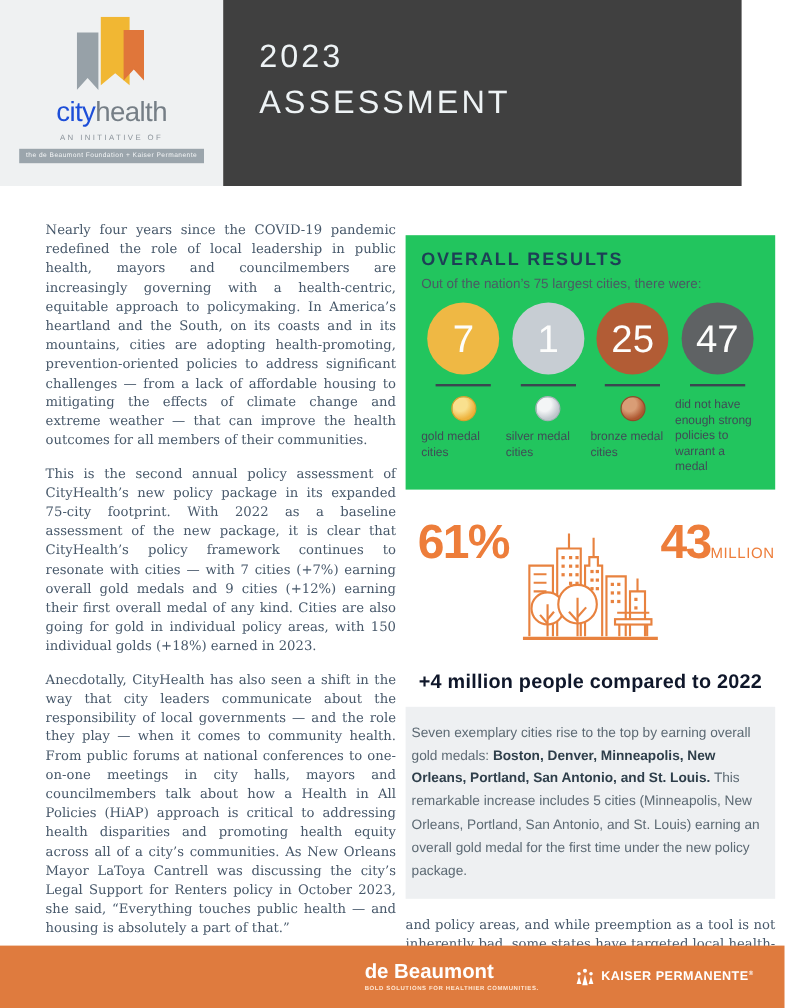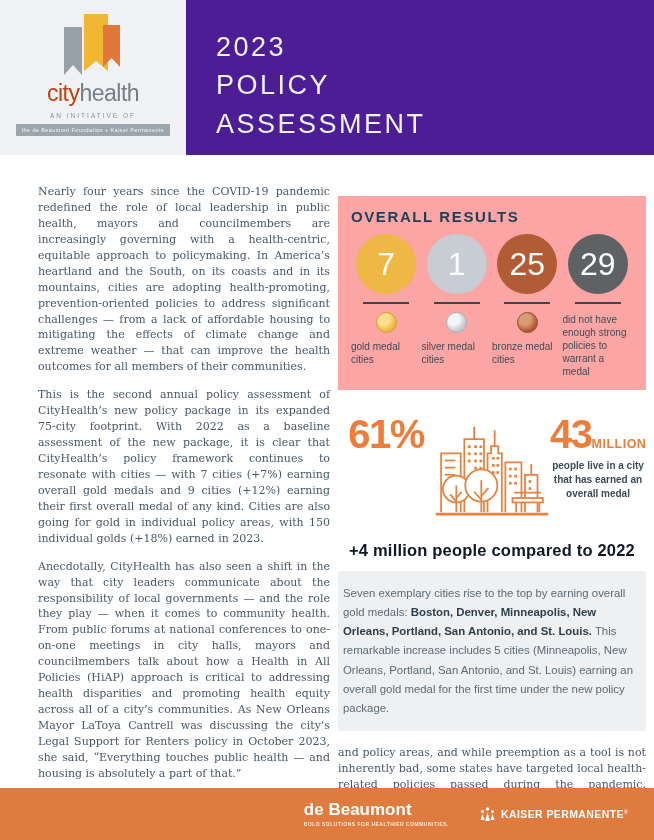--- a/index.html
+++ b/index.html
@@ -4,36 +4,36 @@
 <style>
   html,body{margin:0;padding:0;background:#fff;}
   .page{position:relative;width:654px;height:840px;background:#fff;overflow:hidden;
         font-family:"Liberation Sans",sans-serif;}
 
   
   .hdr-left{position:absolute;left:0;top:0;width:186px;height:155px;background:#eff1f2;
             display:flex;flex-direction:column;align-items:center;}
   .ribbons{margin-top:14px;}
   .logo-word{font-size:23px;letter-spacing:-0.5px;line-height:1;margin-top:4px;}
-  .logo-word .lt{color:#c2410c;} .logo-word .dk{color:#757e86;}
+  .logo-word .lt{color:#1d4ed8;} .logo-word .dk{color:#757e86;}
   .initiative{font-size:6.5px;letter-spacing:2px;color:#8b939a;margin-top:7px;}
   .badge{margin-top:5px;background:#9ba5ac;color:#f4f6f7;font-size:5.5px;letter-spacing:.4px;
          padding:3px 6px;white-space:nowrap;}
-  .hdr-right{position:absolute;left:186px;top:0;width:468px;height:155px;background:#4c1d95;}
+  .hdr-right{position:absolute;left:186px;top:0;width:432px;height:155px;background:#404040;}
   .doc-title{padding:28px 0 0 30px;color:#eef3f5;font-size:27px;font-weight:300;
              letter-spacing:2.5px;line-height:1.42;font-family:"Liberation Sans",sans-serif;}
 
   
   .col-left{position:absolute;left:38px;top:184px;width:292px;}
   .body-p{font-family:"DejaVu Serif",serif;font-size:11px;line-height:1.45;color:#47586a;
           text-align:justify;margin:0 0 12px;}
 
   
   .col-right{position:absolute;left:338px;top:196px;width:308px;}
-  .panel{background:#fca5a5;padding:12px 13px 12px;box-sizing:border-box;}
+  .panel{background:#22c55e;padding:12px 13px 12px;box-sizing:border-box;}
   .or-heading{font-size:15px;font-weight:800;letter-spacing:1.6px;color:#1d3f56;}
   .or-sub{font-size:11.2px;color:#4b5a64;margin-top:6px;}
   .medals{display:flex;margin-top:9px;}
   .medal-col{width:70.5px;display:flex;flex-direction:column;align-items:center;}
   .big-circle{width:60px;height:60px;border-radius:50%;display:flex;align-items:center;
               justify-content:center;color:#fdfdfc;font-size:32px;font-weight:200;
               font-family:"Liberation Sans",sans-serif;}
   .gold  .big-circle{background:#efb844;}
   .silver .big-circle{background:#c7cdd3;}
   .bronze .big-circle{background:#b25c35;}
@@ -42,21 +42,21 @@
   .medal-dot{width:19px;height:19px;border-radius:50%;margin-top:8px;}
   .gold .medal-dot{background:radial-gradient(circle at 35% 32%,#f9e08e 0 32%,#eeb23c 70%);border:1px solid #d9a02f;}
   .silver .medal-dot{background:radial-gradient(circle at 35% 32%,#f3f5f6 0 32%,#bfc6cc 70%);border:1px solid #a9b2b9;}
   .bronze .medal-dot{background:radial-gradient(circle at 35% 32%,#d99d76 0 32%,#ad5730 70%);border:1px solid #94492a;}
   .medal-cap{font-size:10px;color:#3f4c56;text-align:left;margin-top:7px;line-height:1.3;}
   .gray .medal-cap{margin-top:9px;}
 
   .stats{display:flex;margin-top:24px;align-items:flex-start;}
   .stat-block{width:96px;text-align:center;}
   .stat-num{font-size:40px;font-weight:700;color:#ed7d3a;letter-spacing:-1.5px;line-height:1;}
-  .stat-unit{font-size:12.5px;font-weight:700;color:#ed7d3a;letter-spacing:.5px;}
+  .stat-unit{font-size:12.5px;font-weight:400;color:#ed7d3a;letter-spacing:.5px;}
   .stat-cap{font-size:10px;font-weight:700;color:#3b4b58;line-height:1.4;margin-top:5px;}
   .illo{width:116px;margin:0 0 0 0;flex:none;}
   .banner{text-align:center;color:#0f172a;font-weight:700;font-size:16.5px;margin-top:9px;letter-spacing:.2px;}
 
   .highlight{background:#eef0f2;margin-top:11px;padding:13px 5px;font-size:11.4px;
              line-height:1.68;color:#5d6a74;box-sizing:border-box;}
   .highlight .hb{font-weight:700;color:#2e3e4a;}
   .cont{margin-top:14px;}
 
   
@@ -84,36 +84,36 @@
     <div class="logo-word">
       <span class="lt">city</span><span class="dk">health</span>
     </div>
     <div class="initiative">AN INITIATIVE OF</div>
     <div class="badge">the de Beaumont Foundation + Kaiser Permanente</div>
   </div>
 
   <div class="hdr-right">
     <div class="doc-title">
       <div>2023</div>
-      <div>POLICY</div>
       <div>ASSESSMENT</div>
     </div>
   </div>
 
   <div class="col-left">
     <p class="body-p">Nearly four years since the COVID-19 pandemic redefined the role of local leadership in public health, mayors and councilmembers are increasingly governing with a health-centric, equitable approach to policymaking. In America’s heartland and the South, on its coasts and in its mountains, cities are adopting health-promoting, prevention-oriented policies to address significant challenges — from a lack of affordable housing to mitigating the effects of climate change and extreme weather — that can improve the health outcomes for all members of their communities.</p>
     <p class="body-p">This is the second annual policy assessment of CityHealth’s new policy package in its expanded 75-city footprint. With 2022 as a baseline assessment of the new package, it is clear that CityHealth’s policy framework continues to resonate with cities — with 7 cities (+7%) earning overall gold medals and 9 cities (+12%) earning their first overall medal of any kind. Cities are also going for gold in individual policy areas, with 150 individual golds (+18%) earned in 2023.</p>
     <p class="body-p">Anecdotally, CityHealth has also seen a shift in the way that city leaders communicate about the responsibility of local governments — and the role they play — when it comes to community health. From public forums at national conferences to one-on-one meetings in city halls, mayors and councilmembers talk about how a Health in All Policies (HiAP) approach is critical to addressing health disparities and promoting health equity across all of a city’s communities. As New Orleans Mayor LaToya Cantrell was discussing the city’s Legal Support for Renters policy in October 2023, she said, “Everything touches public health — and housing is absolutely a part of that.”</p>
     <p class="body-p">However, in some jurisdictions, significant challenges to policy adoption remain. Many state legislatures have limited or prevented local ordinances through a practice called preemption. Preemption efforts vary across regions</p>
   </div>
 
   <div class="col-right">
 
     <div class="panel">
       <div class="or-heading">OVERALL RESULTS</div>
+      <div class="or-sub">Out of the nation’s 75 largest cities, there were:</div>
 
       <div class="medals">
         <div class="medal-col gold">
           <div class="big-circle">7</div>
           <div class="rule"></div>
           <div class="medal-dot"></div>
           <div class="medal-cap">gold medal cities</div>
         </div>
         <div class="medal-col silver">
           <div class="big-circle">1</div>
@@ -121,21 +121,21 @@
           <div class="medal-dot"></div>
           <div class="medal-cap">silver medal cities</div>
         </div>
         <div class="medal-col bronze">
           <div class="big-circle">25</div>
           <div class="rule"></div>
           <div class="medal-dot"></div>
           <div class="medal-cap">bronze medal cities</div>
         </div>
         <div class="medal-col gray">
-          <div class="big-circle">29</div>
+          <div class="big-circle">47</div>
           <div class="rule"></div>
           <div class="medal-cap">did not have enough strong policies to warrant a medal</div>
         </div>
       </div>
     </div>
 
     <div class="stats">
       <div class="stat-block">
         <div class="stat-num">61%</div>
       </div>
@@ -199,21 +199,20 @@
         <rect x="88" y="84" width="34" height="5" fill="#fff"></rect>
         <line x1="90" y1="78" x2="120" y2="78"></line>
         <line x1="92" y1="89" x2="92" y2="100"></line>
           <line x1="118" y1="89" x2="118" y2="100"></line>
 
         <line x1="2" y1="102" x2="128" y2="102" stroke-width="3"></line>
       </svg>
 
       <div class="stat-block">
         <div class="stat-num"><span>43</span><span class="stat-unit">MILLION</span></div>
-        <div class="stat-cap">people live in a city that has earned an overall medal</div>
       </div>
     </div>
 
     <div class="banner">+4 million people compared to 2022</div>
 
     <div class="highlight">
       <span>Seven exemplary cities rise to the top by earning overall gold medals: </span><span class="hb">Boston, Denver, Minneapolis, New Orleans, Portland, San Antonio, and St. Louis.</span><span> This remarkable increase includes 5 cities (Minneapolis, New Orleans, Portland, San Antonio, and St. Louis) earning an overall gold medal for the first time under the new policy package.</span>
     </div>
 
     <div class="cont">

